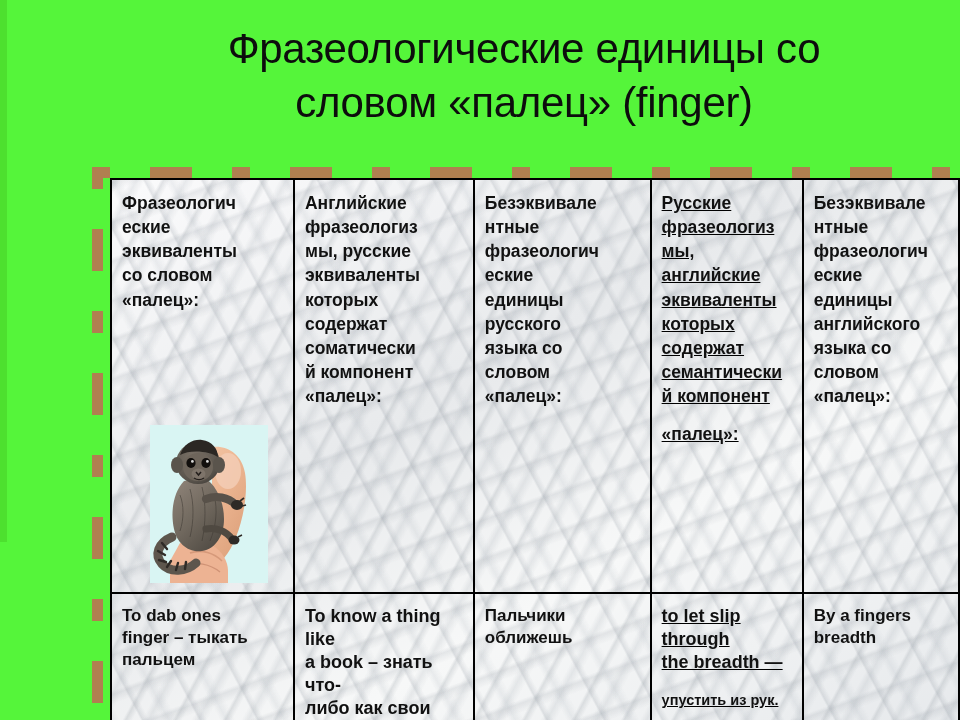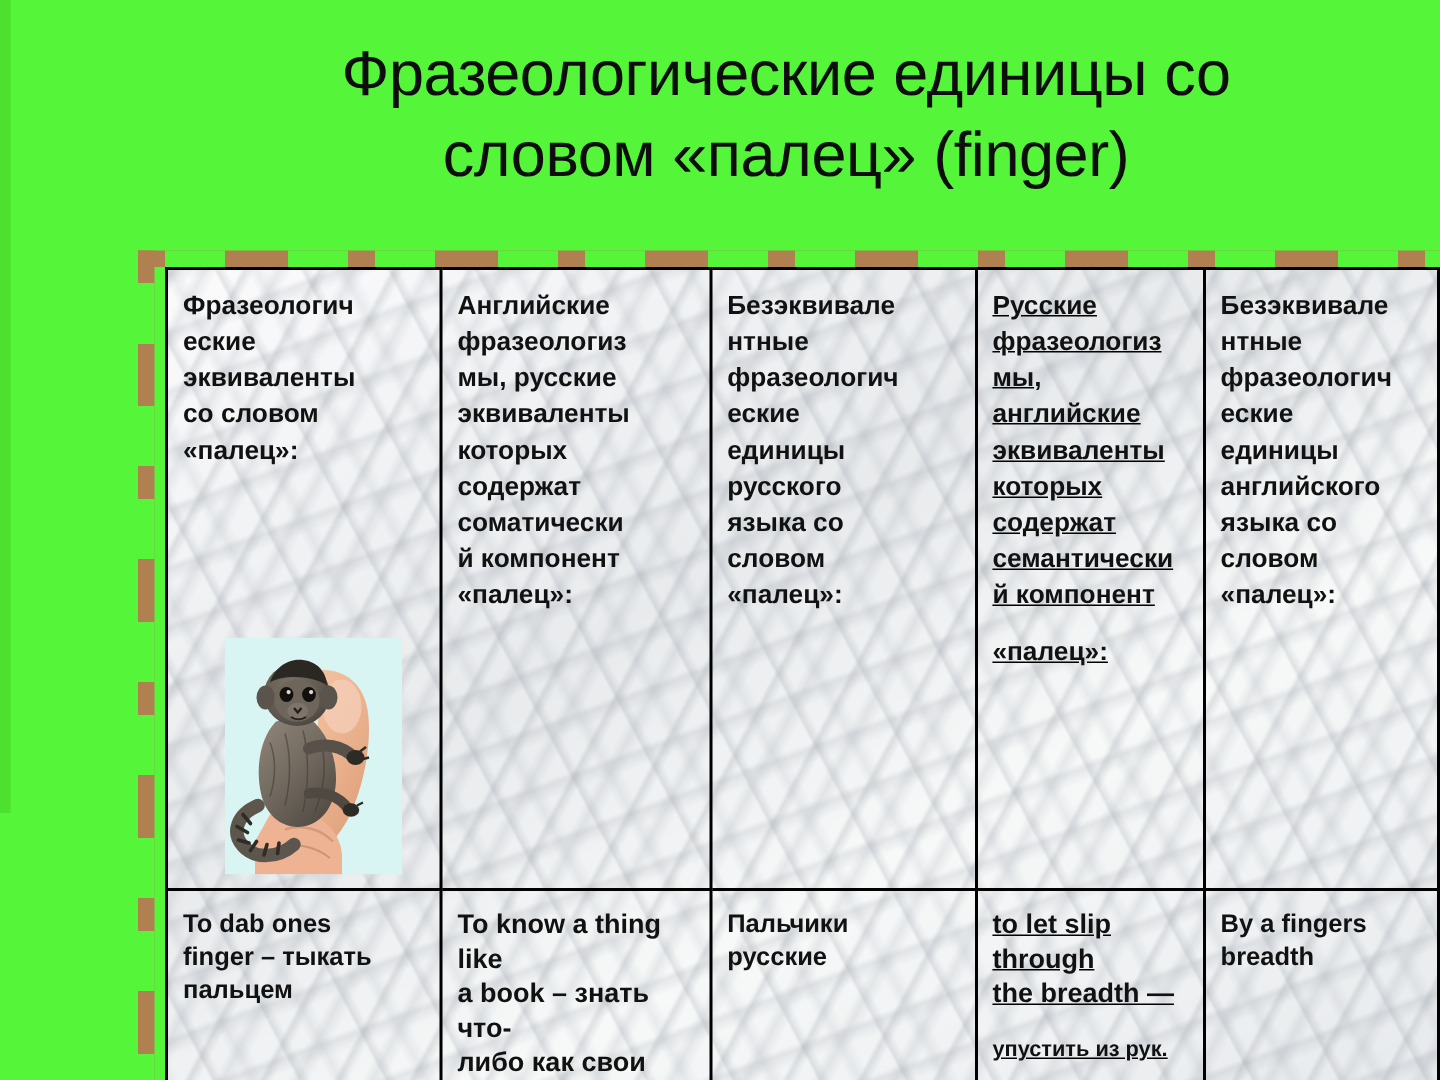--- a/index.html
+++ b/index.html
@@ -248,21 +248,21 @@
 пальцем</p>
       </td>
       <td class="col-2">
         <p class="body-text small">To know a thing like
 a book – знать что-
 либо как свои пять
 пальцев</p>
       </td>
       <td class="col-3">
         <p class="body-text">Пальчики
-русские</p>
+оближешь</p>
       </td>
       <td class="col-4">
         <p class="body-text small">to let slip through
 the breadth —</p>
         <p class="body-text-tail">упустить из рук.</p>
       </td>
       <td class="col-5">
         <p class="body-text">By a fingers
 breadth</p>
       </td>

